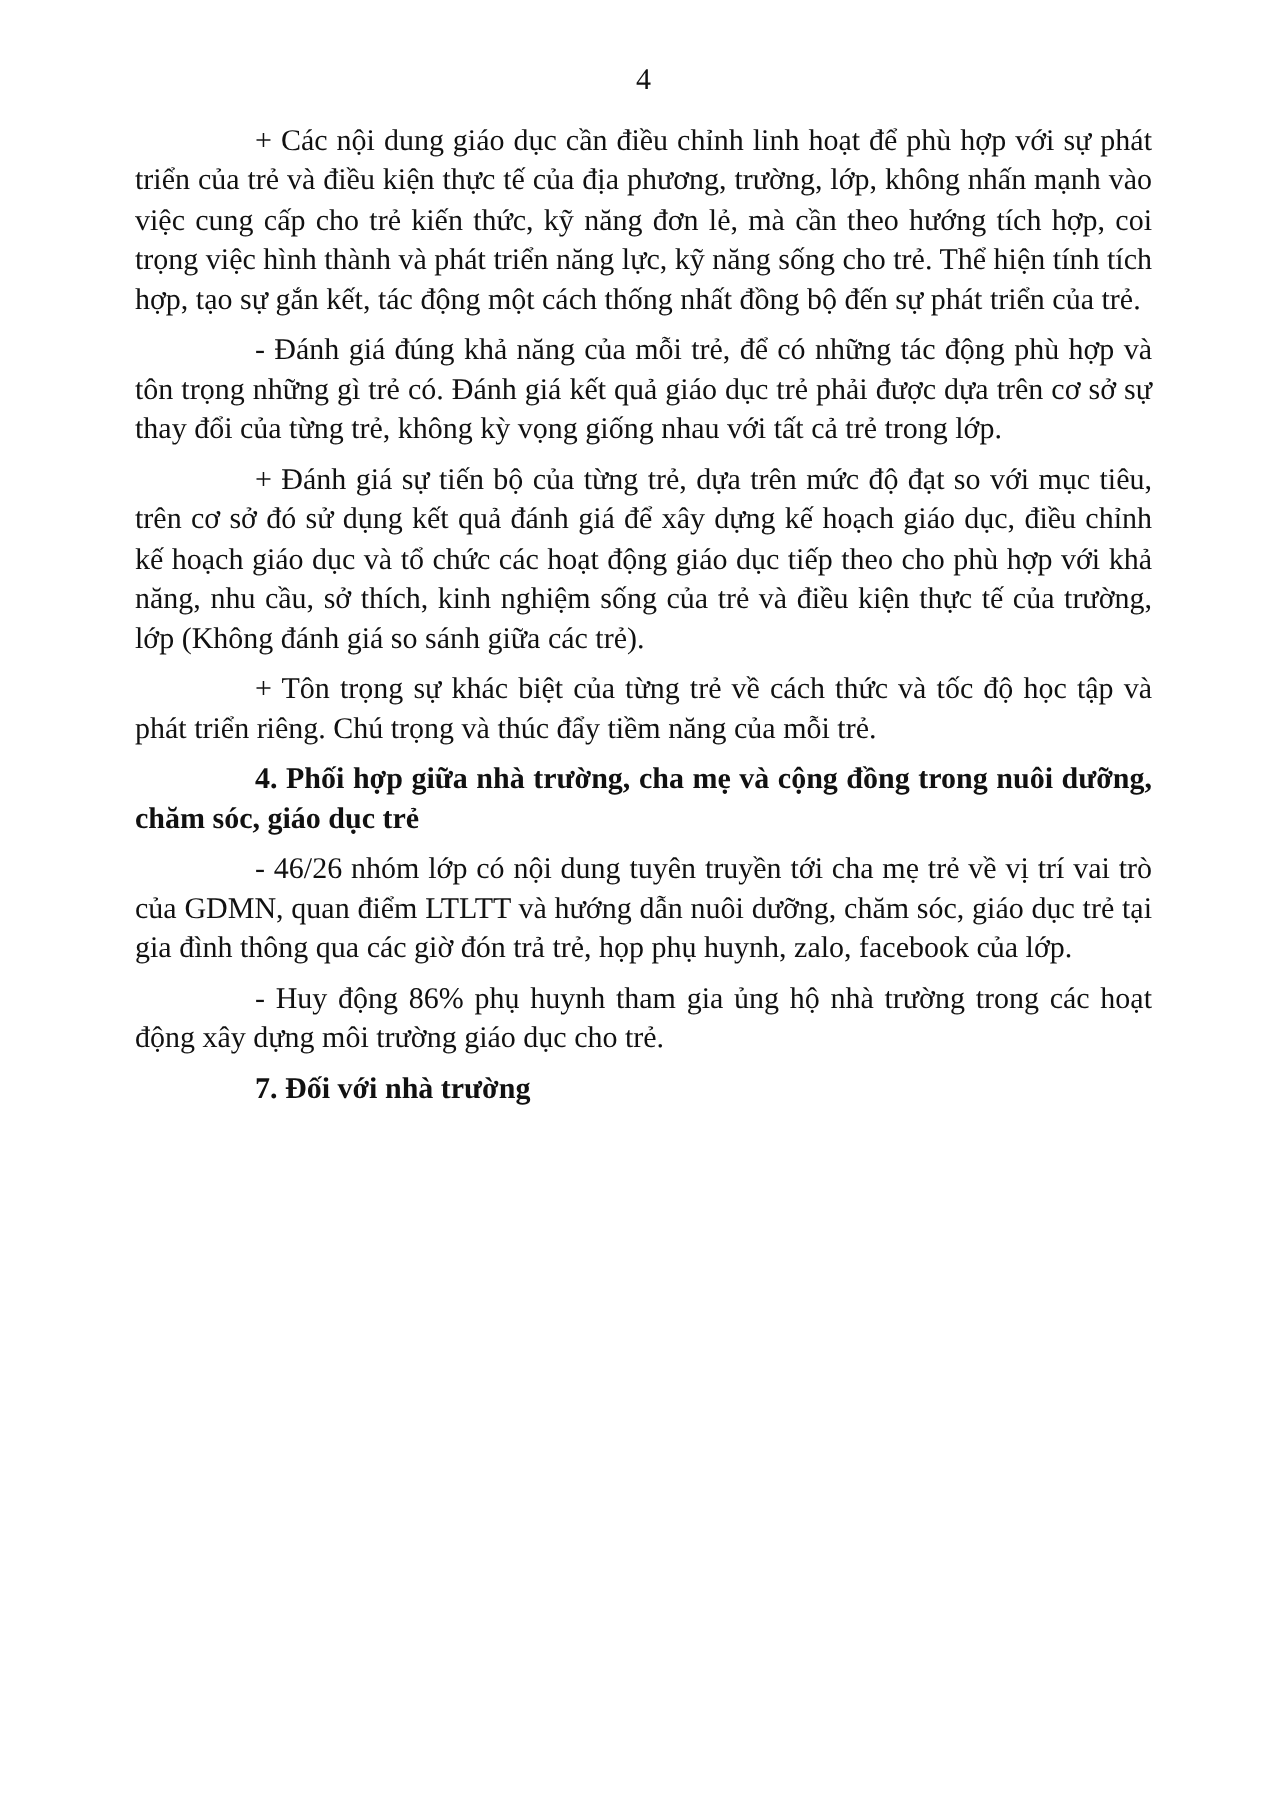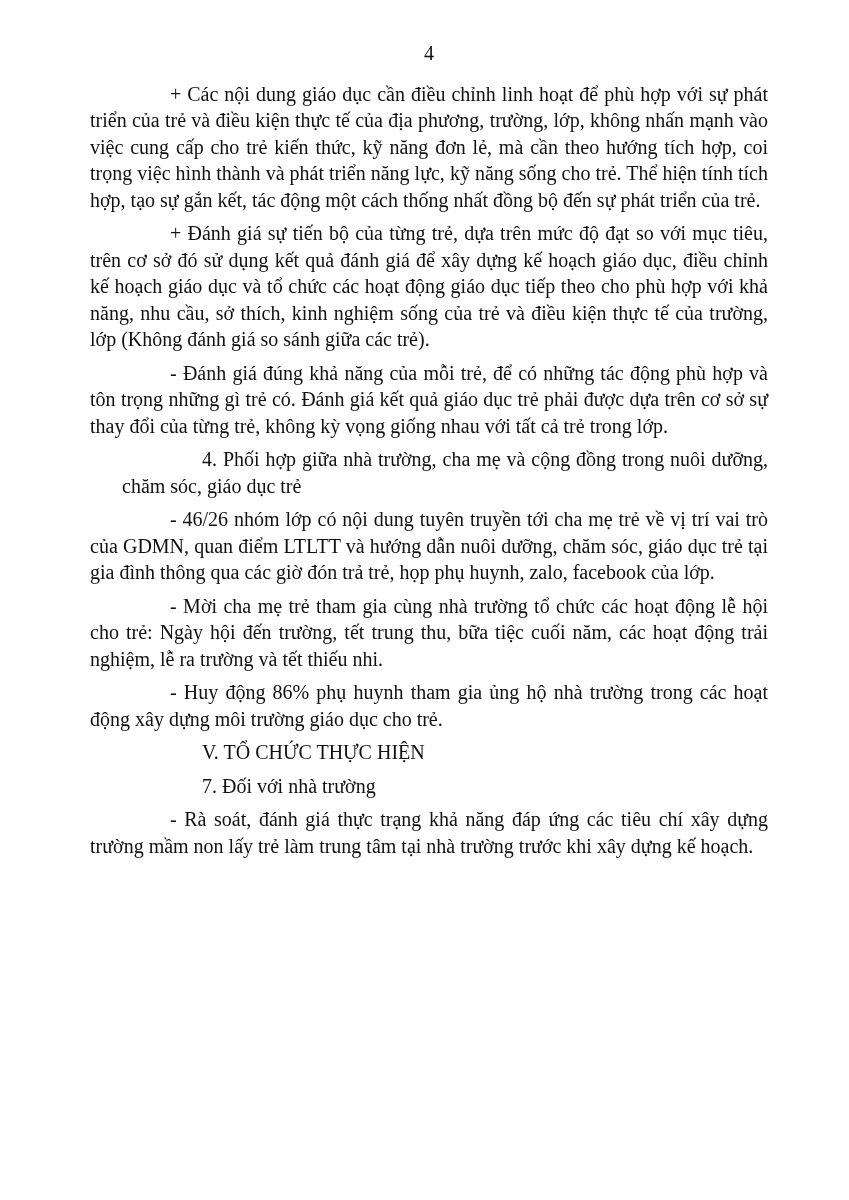--- a/index.html
+++ b/index.html
@@ -25,34 +25,31 @@
     text-align: center;
     margin: 0 0 14px 0;
     font-size: 20px;
   }
   .content p {
     margin: 0 0 7px 0;
     text-align: justify;
     text-indent: 80px;
   }
   .content p.heading {
-    font-weight: normal;
-    margin-left: 32px;
+    font-weight: bold;
   }
 </style>
 </head>
 <body>
 
 <div class="page">
   <div class="page-number">4</div>
   <div class="content" id="content">
       <p class="body">+ Các nội dung giáo dục cần điều chỉnh linh hoạt để phù hợp với sự phát triển của trẻ và điều kiện thực tế của địa phương, trường, lớp, không nhấn mạnh vào việc cung cấp cho trẻ kiến thức, kỹ năng đơn lẻ, mà cần theo hướng tích hợp, coi trọng việc hình thành và phát triển năng lực, kỹ năng sống cho trẻ. Thể hiện tính tích hợp, tạo sự gắn kết, tác động một cách thống nhất đồng bộ đến sự phát triển của trẻ.</p>
+      <p class="body">- Đánh giá đúng khả năng của mỗi trẻ, để có những tác động phù hợp và tôn trọng những gì trẻ có. Đánh giá kết quả giáo dục trẻ phải được dựa trên cơ sở sự thay đổi của từng trẻ, không kỳ vọng giống nhau với tất cả trẻ trong lớp.</p>
       <p class="body">+ Đánh giá sự tiến bộ của từng trẻ, dựa trên mức độ đạt so với mục tiêu, trên cơ sở đó sử dụng kết quả đánh giá để xây dựng kế hoạch giáo dục, điều chỉnh kế hoạch giáo dục và tổ chức các hoạt động giáo dục tiếp theo cho phù hợp với khả năng, nhu cầu, sở thích, kinh nghiệm sống của trẻ và điều kiện thực tế của trường, lớp (Không đánh giá so sánh giữa các trẻ).</p>
-      <p class="body">- Đánh giá đúng khả năng của mỗi trẻ, để có những tác động phù hợp và tôn trọng những gì trẻ có. Đánh giá kết quả giáo dục trẻ phải được dựa trên cơ sở sự thay đổi của từng trẻ, không kỳ vọng giống nhau với tất cả trẻ trong lớp.</p>
+      <p class="body">+ Tôn trọng sự khác biệt của từng trẻ về cách thức và tốc độ học tập và phát triển riêng. Chú trọng và thúc đẩy tiềm năng của mỗi trẻ.</p>
       <p class="heading">4. Phối hợp giữa nhà trường, cha mẹ và cộng đồng trong nuôi dưỡng, chăm sóc, giáo dục trẻ</p>
       <p class="body">- 46/26 nhóm lớp có nội dung tuyên truyền tới cha mẹ trẻ về vị trí vai trò của GDMN, quan điểm LTLTT và hướng dẫn nuôi dưỡng, chăm sóc, giáo dục trẻ tại gia đình thông qua các giờ đón trả trẻ, họp phụ huynh, zalo, facebook của lớp.</p>
-      <p class="body">- Mời cha mẹ trẻ tham gia cùng nhà trường tổ chức các hoạt động lễ hội cho trẻ: Ngày hội đến trường, tết trung thu, bữa tiệc cuối năm, các hoạt động trải nghiệm, lễ ra trường và tết thiếu nhi.</p>
       <p class="body">- Huy động 86% phụ huynh tham gia ủng hộ nhà trường trong các hoạt động xây dựng môi trường giáo dục cho trẻ.</p>
-      <p class="heading">V. TỔ CHỨC THỰC HIỆN</p>
       <p class="heading">7. Đối với nhà trường</p>
-      <p class="body">- Rà soát, đánh giá thực trạng khả năng đáp ứng các tiêu chí xây dựng trường mầm non lấy trẻ làm trung tâm tại nhà trường trước khi xây dựng kế hoạch.</p>
     </div>
 </div>
 
 </body></html>

